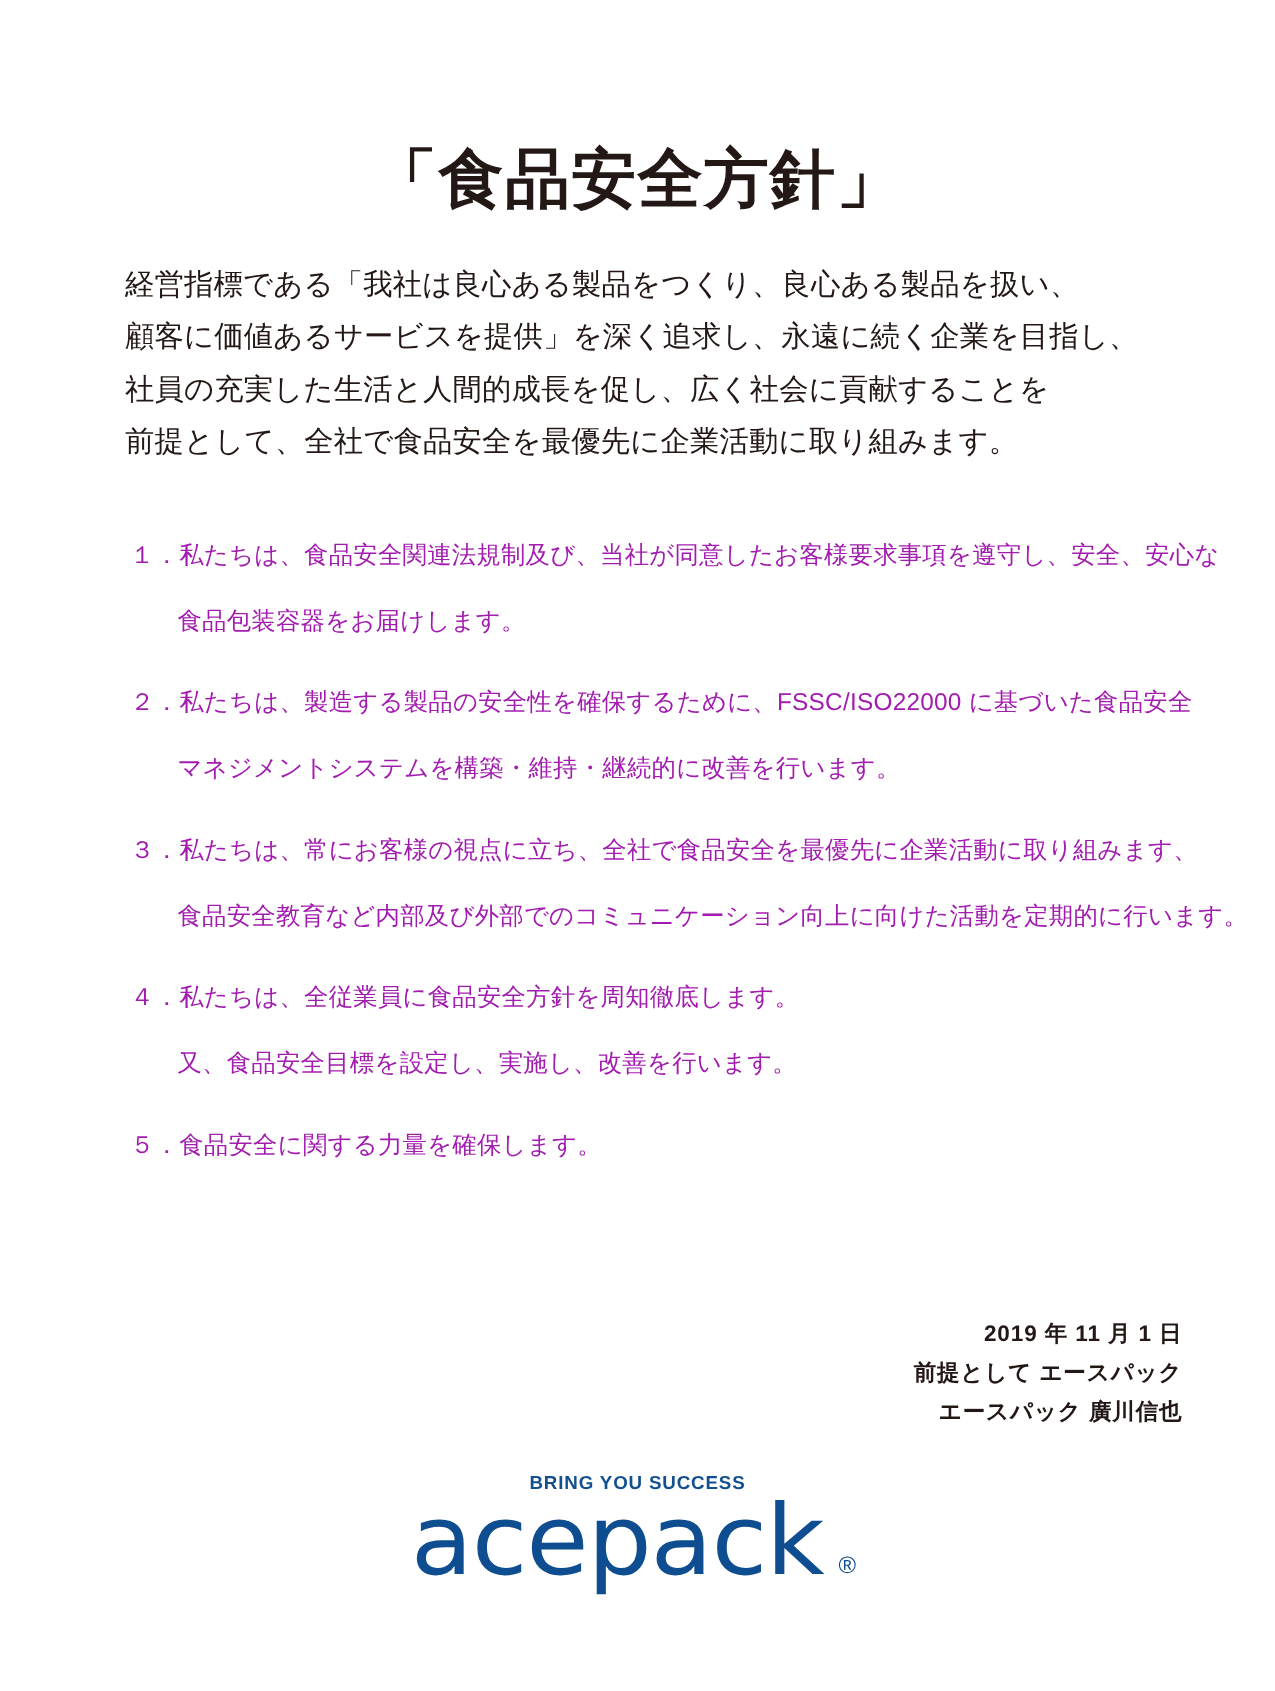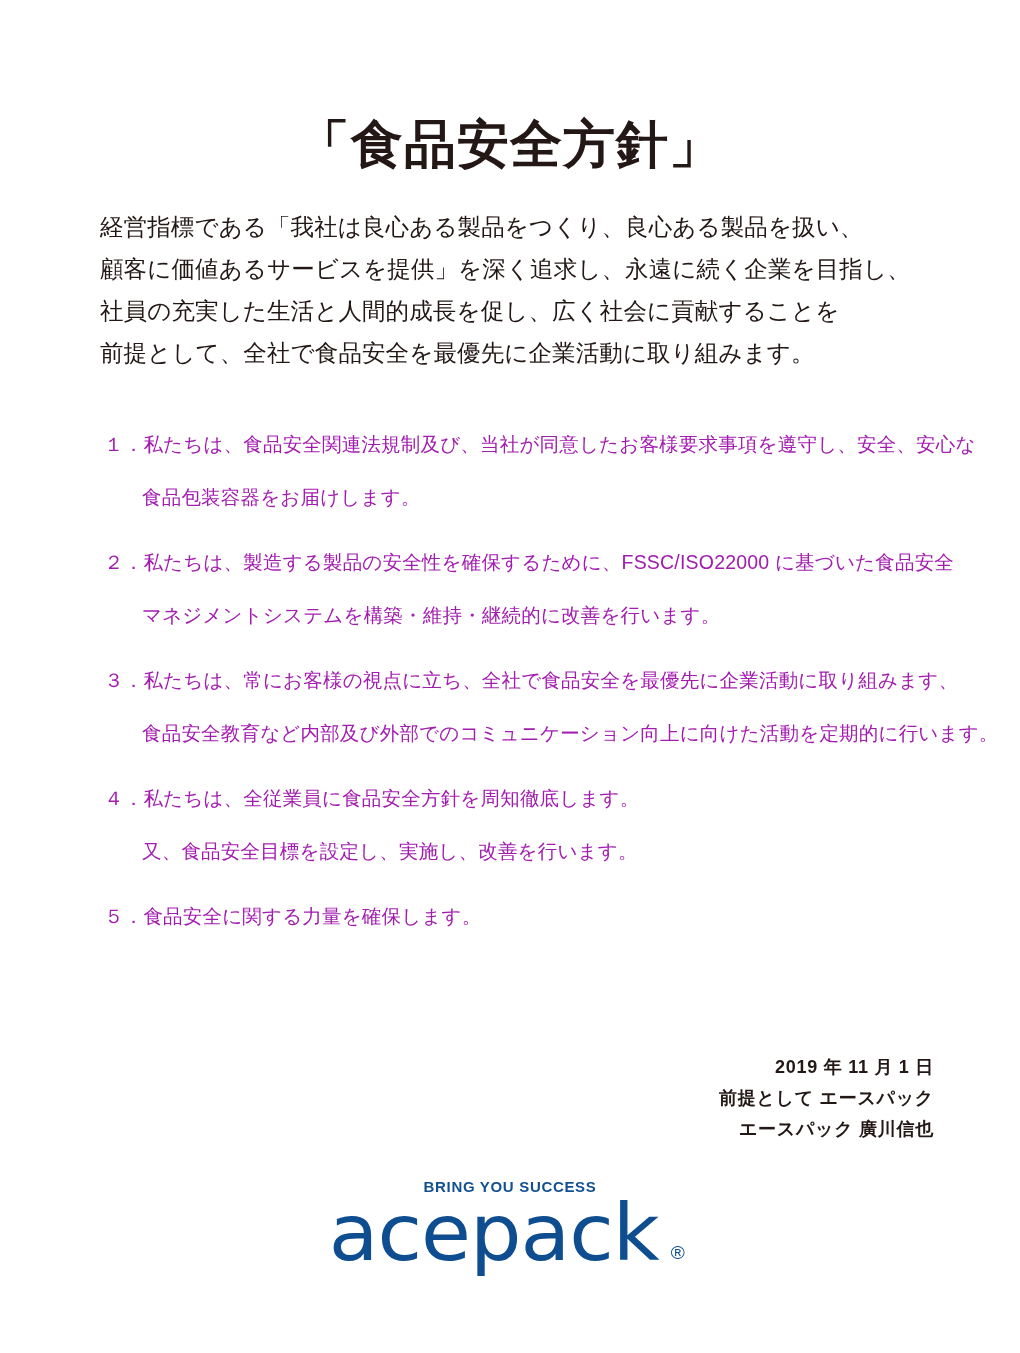--- a/index.html
+++ b/index.html
@@ -87,21 +87,21 @@
   }
   .policy-num {
     display: inline-block;
     font-family: "Liberation Sans", sans-serif;
   }
 
   
   .signature {
     position: absolute;
     top: 1052px;
-    right: 86px;
+    right: 74px;
     text-align: right;
   }
   .signature-line {
     font-size: 18px;
     font-weight: 700;
     line-height: 31px;
     letter-spacing: 0.04em;
     color: #231815;
     white-space: nowrap;
   }

